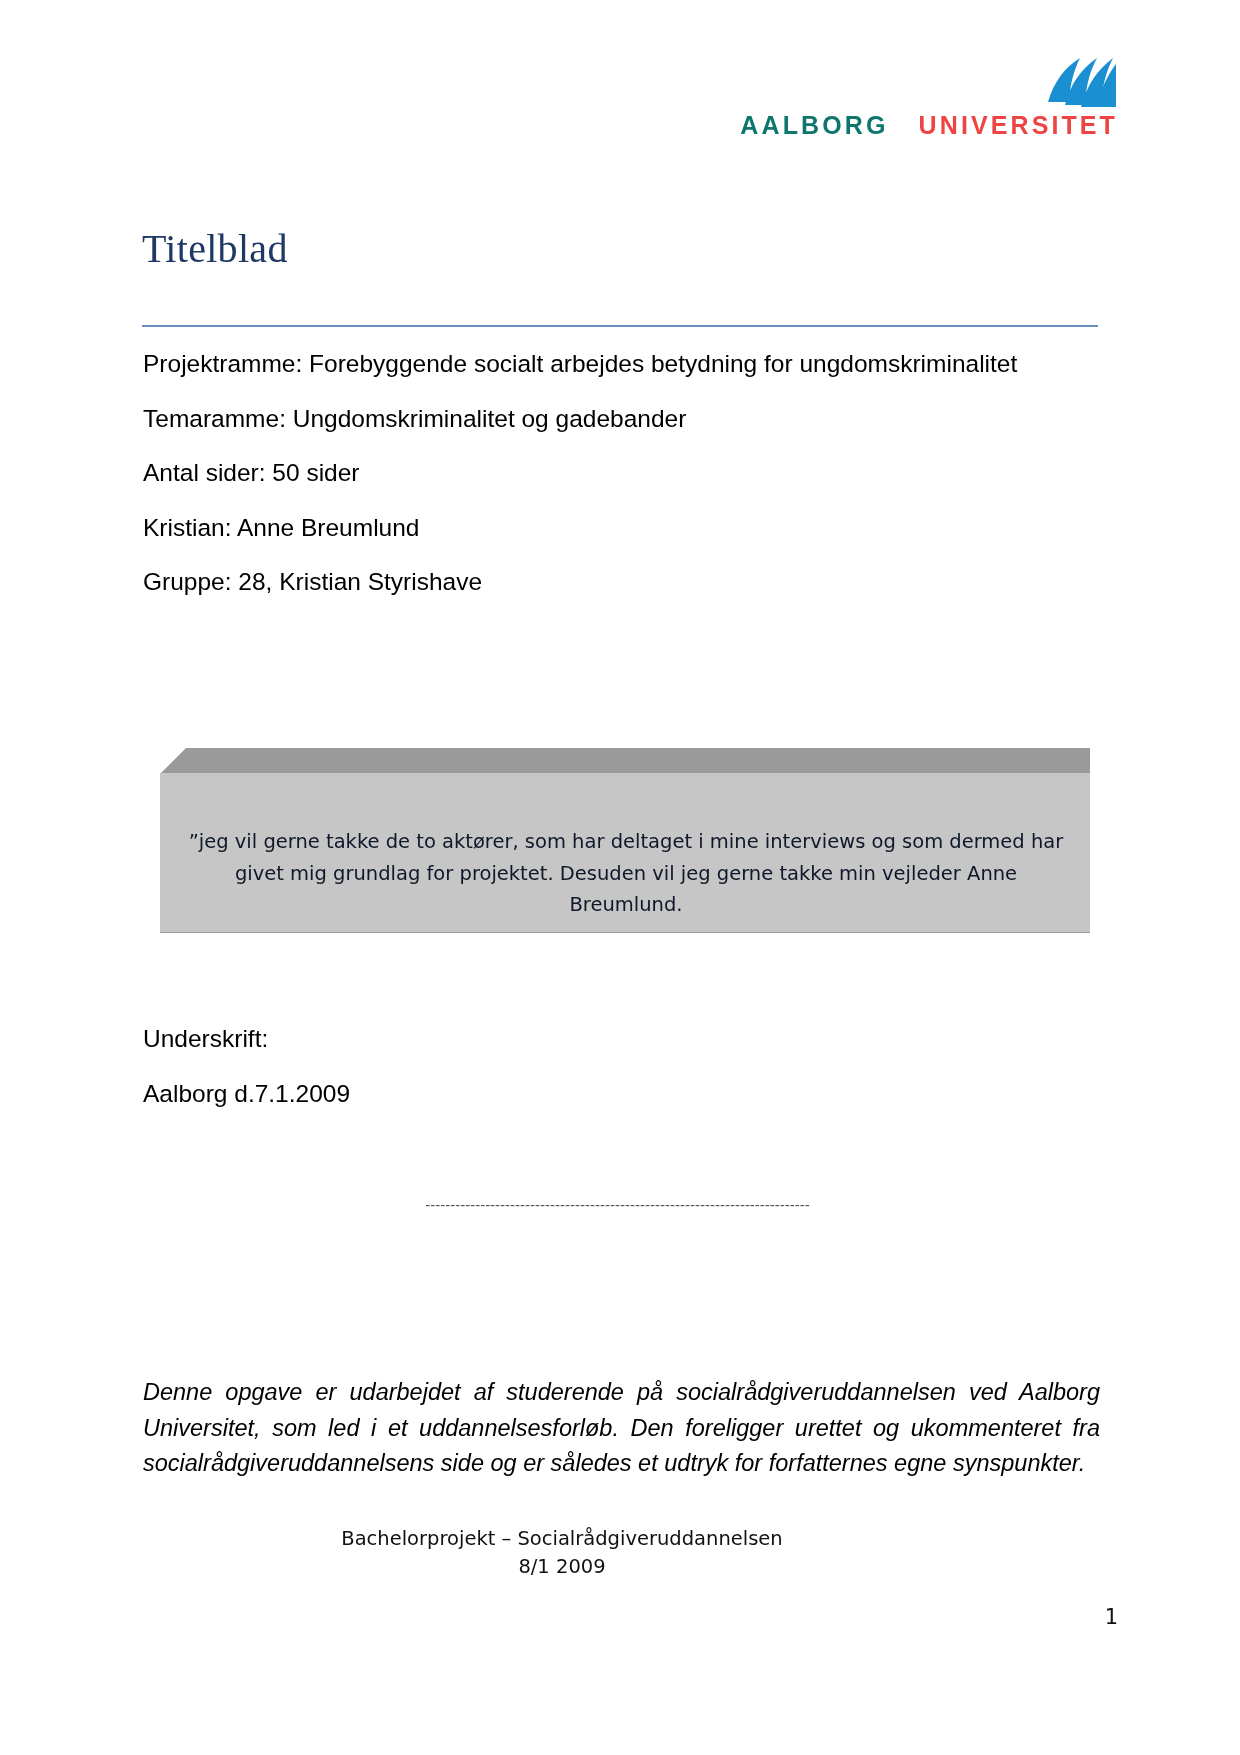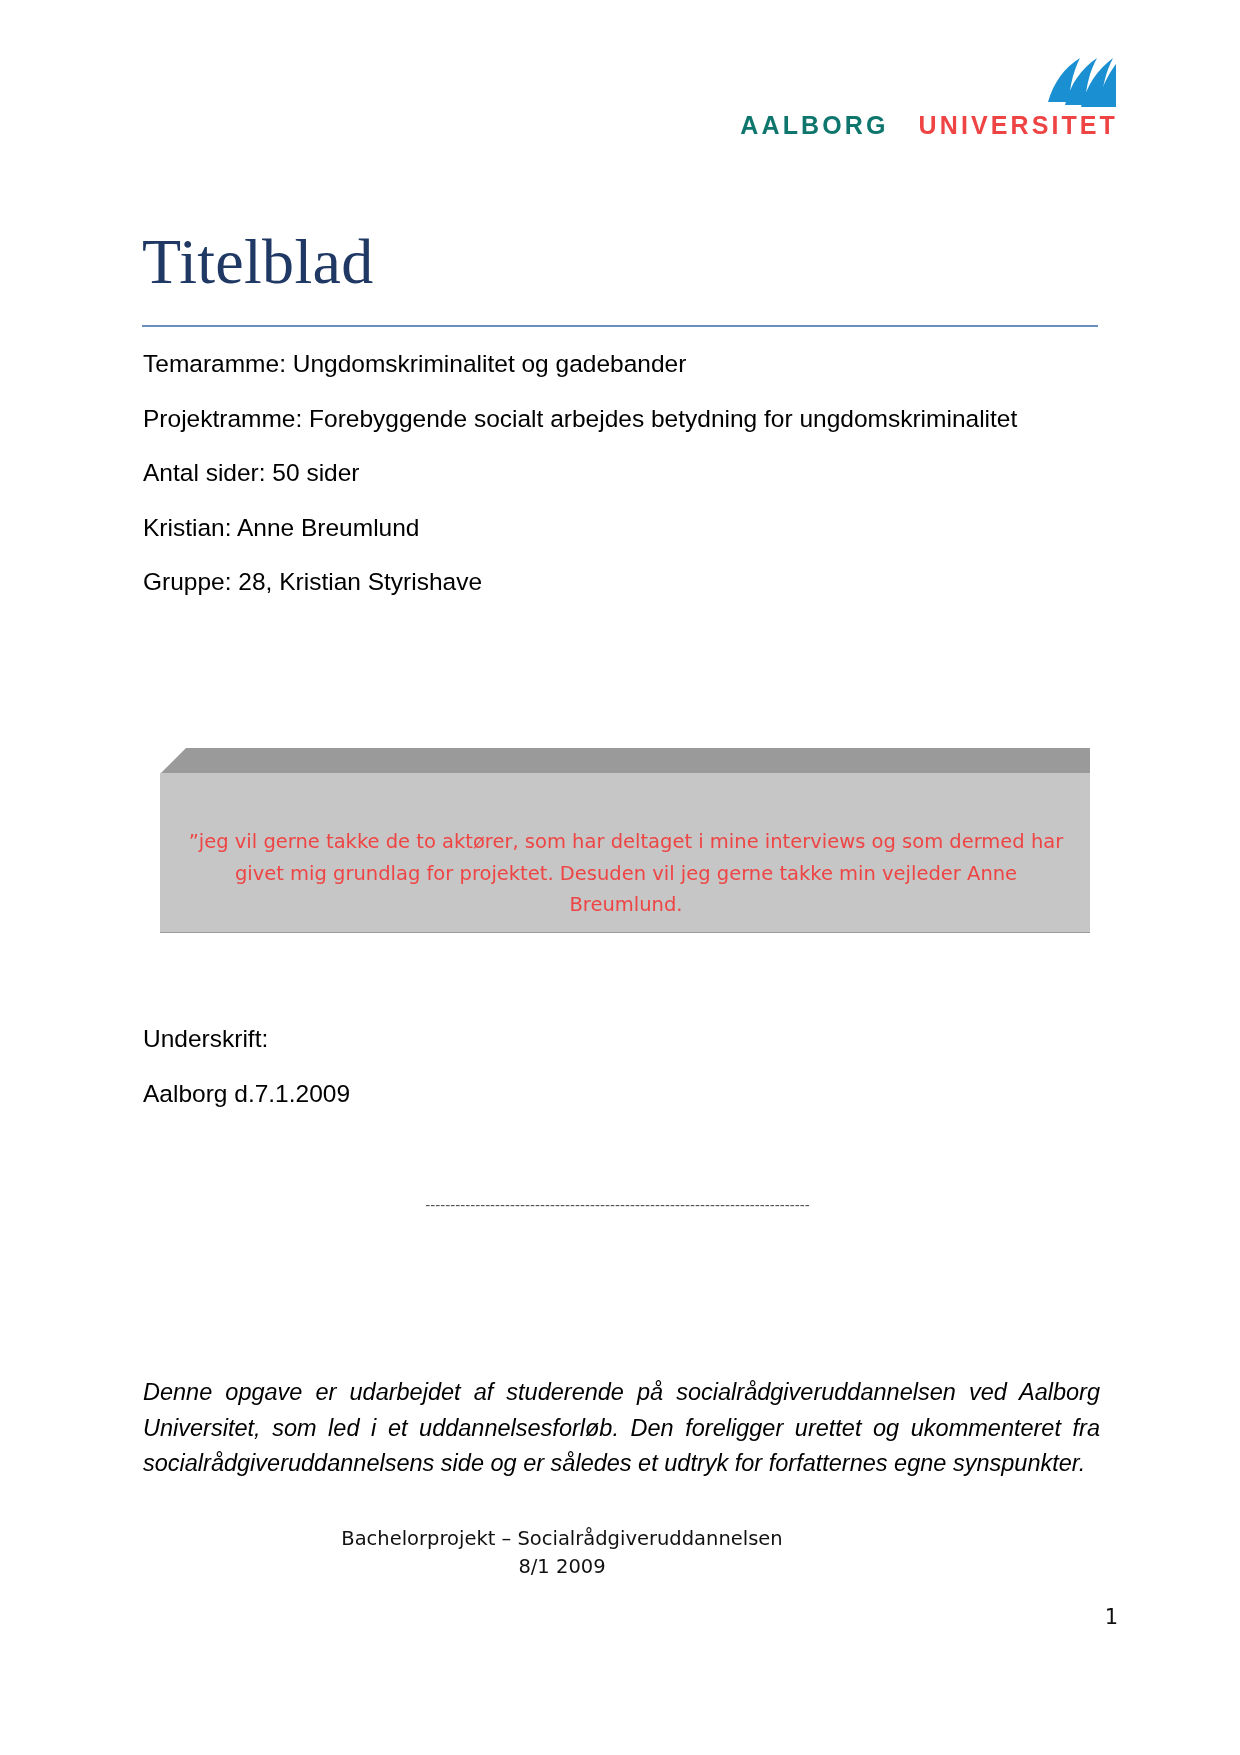--- a/index.html
+++ b/index.html
@@ -45,21 +45,21 @@
   }
   .logo-word-aalborg { color: #0f766e; }
   .logo-word-universitet { color: #ef4444; }
 
   
   .doc-title {
     position: absolute;
     left: 142px;
     top: 228px;
     font-family: "Liberation Serif", serif;
-    font-size: 64px;
+    font-size: 40px;
     color: #1f3864;
     letter-spacing: 0.3px;
     line-height: 1.05;
   }
   .title-rule {
     position: absolute;
     left: 142px;
     top: 325px;
     width: 956px;
     height: 0;
@@ -108,21 +108,21 @@
   }
   .quote-text {
     position: absolute;
     left: 28px;
     right: 26px;
     top: 78px;
     text-align: center;
     font-family: "DejaVu Sans", sans-serif;
     font-size: 19.5px;
     line-height: 1.62;
-    color: #ef4444;
+    color: #0f172a;
   }
 
   
   .sig-block {
     position: absolute;
     left: 143px;
     top: 1027px;
     width: 960px;
   }
   .sig-line-text {
@@ -209,22 +209,22 @@
       <span class="logo-word-aalborg">AALBORG</span>
       <span>&nbsp;</span>
       <span class="logo-word-universitet">UNIVERSITET</span>
     </div>
   </div>
 
   <div class="doc-title">Titelblad</div>
   <div class="title-rule"></div>
 
   <div class="meta-list">
+    <div class="meta-line">Projektramme: Forebyggende socialt arbejdes betydning for ungdomskriminalitet</div>
     <div class="meta-line">Temaramme: Ungdomskriminalitet og gadebander</div>
-    <div class="meta-line">Projektramme: Forebyggende socialt arbejdes betydning for ungdomskriminalitet</div>
     <div class="meta-line">Antal sider: 50 sider</div>
     <div class="meta-line">Kristian: Anne Breumlund</div>
     <div class="meta-line">Gruppe: 28, Kristian Styrishave</div>
   </div>
 
   <div class="quote-wrap">
     <div class="quote-bevel">
       <svg viewBox="0 0 930 26" width="100%" height="26" preserveAspectRatio="none" xmlns="http://www.w3.org/2000/svg">
         <polygon points="0,26 26,0 930,0 930,26" fill="#9a9a9a"></polygon>
       </svg>

